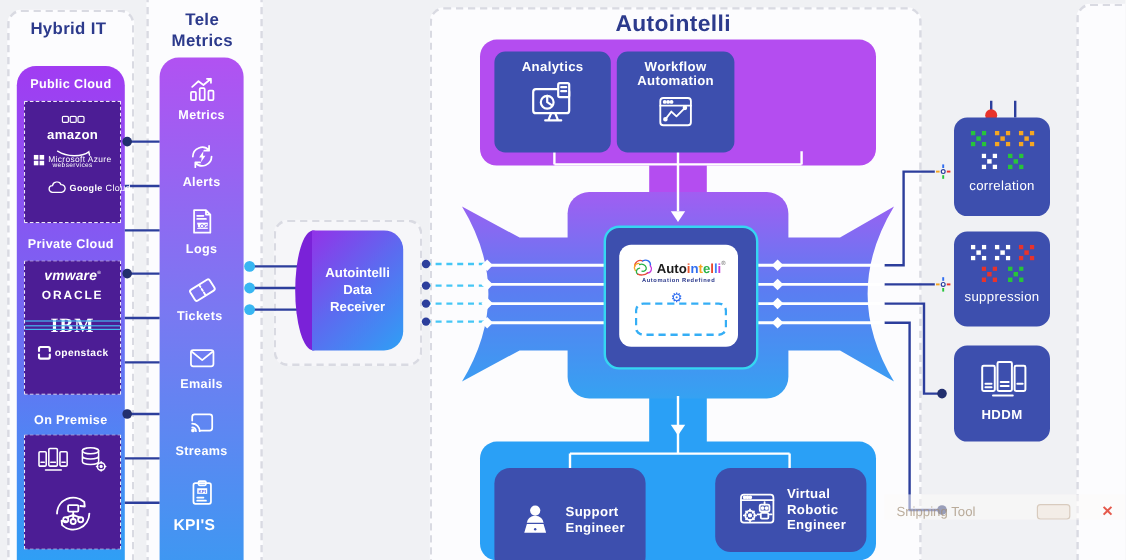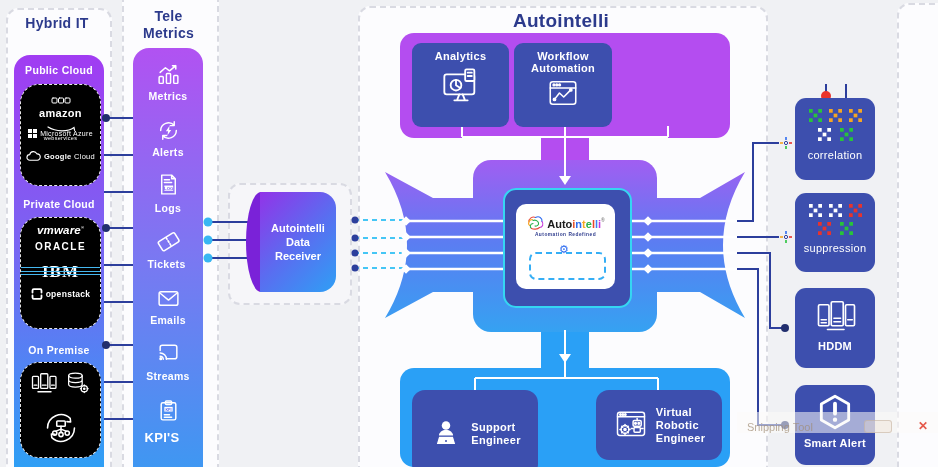--- a/index.html
+++ b/index.html
@@ -4,21 +4,21 @@
 <style>
   html,body{margin:0;padding:0;}
   #stage{position:relative;width:938px;height:467px;background:#f0f1f4;overflow:hidden;
          font-family:"Liberation Sans",sans-serif;}
   .abs{position:absolute;}
   .panel{position:absolute;background:#fcfcfe;border:2px dashed #d9dae2;border-radius:12px;}
   .grad-col{position:absolute;border-radius:16px 16px 0 0;}
   .navyTitle{color:#2c3a8c;font-weight:700;text-align:center;letter-spacing:.3px;}
   .wlbl{color:#fff;font-weight:700;text-align:center;letter-spacing:.3px;}
   .ml{white-space:pre-line;}
-  .lightBox{position:absolute;background:#000000;border:1.6px dashed rgba(255,255,255,.9);border-radius:19px;}
+  .lightBox{position:absolute;background:#4c1d95;border:1.6px dashed rgba(255,255,255,.9);border-radius:1px;}
   .darkBox{position:absolute;background:#3d4fae;border-radius:9px;}
   .wicon{stroke:#fff;fill:none;stroke-width:1.4;stroke-linecap:round;stroke-linejoin:round;}
   .cyl-text{color:#fff;font-weight:700;font-size:11px;line-height:14px;text-align:center;}
   .logoLetters span{font-weight:800;font-size:11px;}
   .c0{color:#e8532c}.c1{color:#2f6df0}.c2{color:#f5a623}.c3{color:#2ab24a}
   .c4{color:#e8452c}.c5{color:#3b82f6}.c6{color:#c636d8}
   .stripe{position:absolute;left:0;width:100%;height:1.3px;background:#45b7ef;}
   .snip{position:absolute;left:737px;top:412px;width:201px;height:21px;
         background:rgba(252,250,247,.55);display:flex;align-items:flex-end;}
 </style>
@@ -147,21 +147,21 @@
     </div>
     <div class="abs" style="left:0;top:44px;width:79px;display:flex;justify-content:center;align-items:center;gap:3px;">
       <svg width="9" height="9" viewBox="0 0 9 9">
           <rect width="4" height="4" fill="#fff"></rect>
           <rect x="5" width="4" height="4" fill="#fff"></rect>
           <rect y="5" width="4" height="4" fill="#fff"></rect>
           <rect x="5" y="5" width="4" height="4" fill="#fff"></rect>
         </svg>
       <span class="wlbl" style="font-size:7px;font-weight:400;">Microsoft Azure</span>
     </div>
-    <div class="abs" style="left:0;top:66px;width:79px;display:flex;justify-content:center;align-items:center;gap:3px;">
+    <div class="abs" style="left:0;top:66px;width:79px;display:flex;justify-content:center;align-items:center;gap:3px;padding-left:14px;">
       <svg class="wicon" width="15" height="11" viewBox="0 0 16 11" style="stroke-width:1.2;">
           <path d="M4,9.5 a3,3 0 0 1 0,-6 a4,4 0 0 1 7.6,-0.8 a3.3,3.3 0 0 1 0.4,6.8 z"></path>
         </svg>
       <span class="wlbl" style="font-size:7.5px;"><b>Google</b><span style="font-weight:400;"> Cloud</span></span>
     </div>
   </div>
 
   <div class="abs wlbl" style="left:14px;top:198px;width:90px;font-size:10.5px;">Private Cloud</div>
   <div class="lightBox" style="left:20px;top:217px;width:79px;height:110px;">
     <div class="wlbl" style="margin-top:6px;font-size:11.5px;font-style:italic;letter-spacing:.2px;"><span>vmware</span><span style="font-size:4px;vertical-align:super;">®</span></div>
@@ -451,28 +451,20 @@
   <div class="darkBox" style="left:795px;top:288px;width:80px;height:80px;border-radius:11px;">
     <svg class="wicon" width="42" height="40" viewBox="0 0 28 24" style="display:block;margin:8px auto 0;stroke-width:1.1;">
       <rect x="3" y="4.5" width="7" height="14" rx="0.8"></rect>
         <rect x="11.5" y="2.5" width="8" height="16" rx="0.8"></rect>
         <rect x="21" y="4.5" width="6" height="14" rx="0.8"></rect>
       <path d="M4.8,14.5 h3.4 M4.8,16.5 h3.4 M13.3,13.5 h4.4 M13.3,15.8 h4.4 M22.5,14.5 h3 M9,21 h11"></path>
     </svg>
     <div class="wlbl" style="font-size:11px;margin-top:4px;">HDDM</div>
   </div>
 
-  <div class="darkBox" style="left:795px;top:385px;width:80px;height:80px;border-radius:11px;">
-    <svg class="wicon" width="40" height="40" viewBox="0 0 24 24" style="display:block;margin:7px auto 0;stroke-width:1.7;">
-      <polygon points="12,2.5 20.2,7.2 20.2,16.8 12,21.5 3.8,16.8 3.8,7.2"></polygon>
-      <path d="M12,7 v6" stroke-width="2.3"></path>
-        <circle cx="12" cy="16.6" r="1.3" fill="#fff" stroke="none"></circle>
-    </svg>
-    <div class="wlbl" style="font-size:11px;margin-top:5px;">Smart Alert</div>
-  </div>
 
   <div class="snip">
     <span style="font-size:11px;color:rgba(160,140,115,.7);margin-left:10px;flex:1;">Snipping Tool</span>
     <span style="width:26px;height:11px;border:1px solid rgba(190,170,150,.5);border-radius:3px;background:rgba(240,225,210,.4);margin-right:26px;"></span>
     <span style="color:rgba(224,60,44,.85);font-size:12px;font-weight:700;margin-right:10px;">✕</span>
   </div>
 
 </div>
 
 </body></html>

